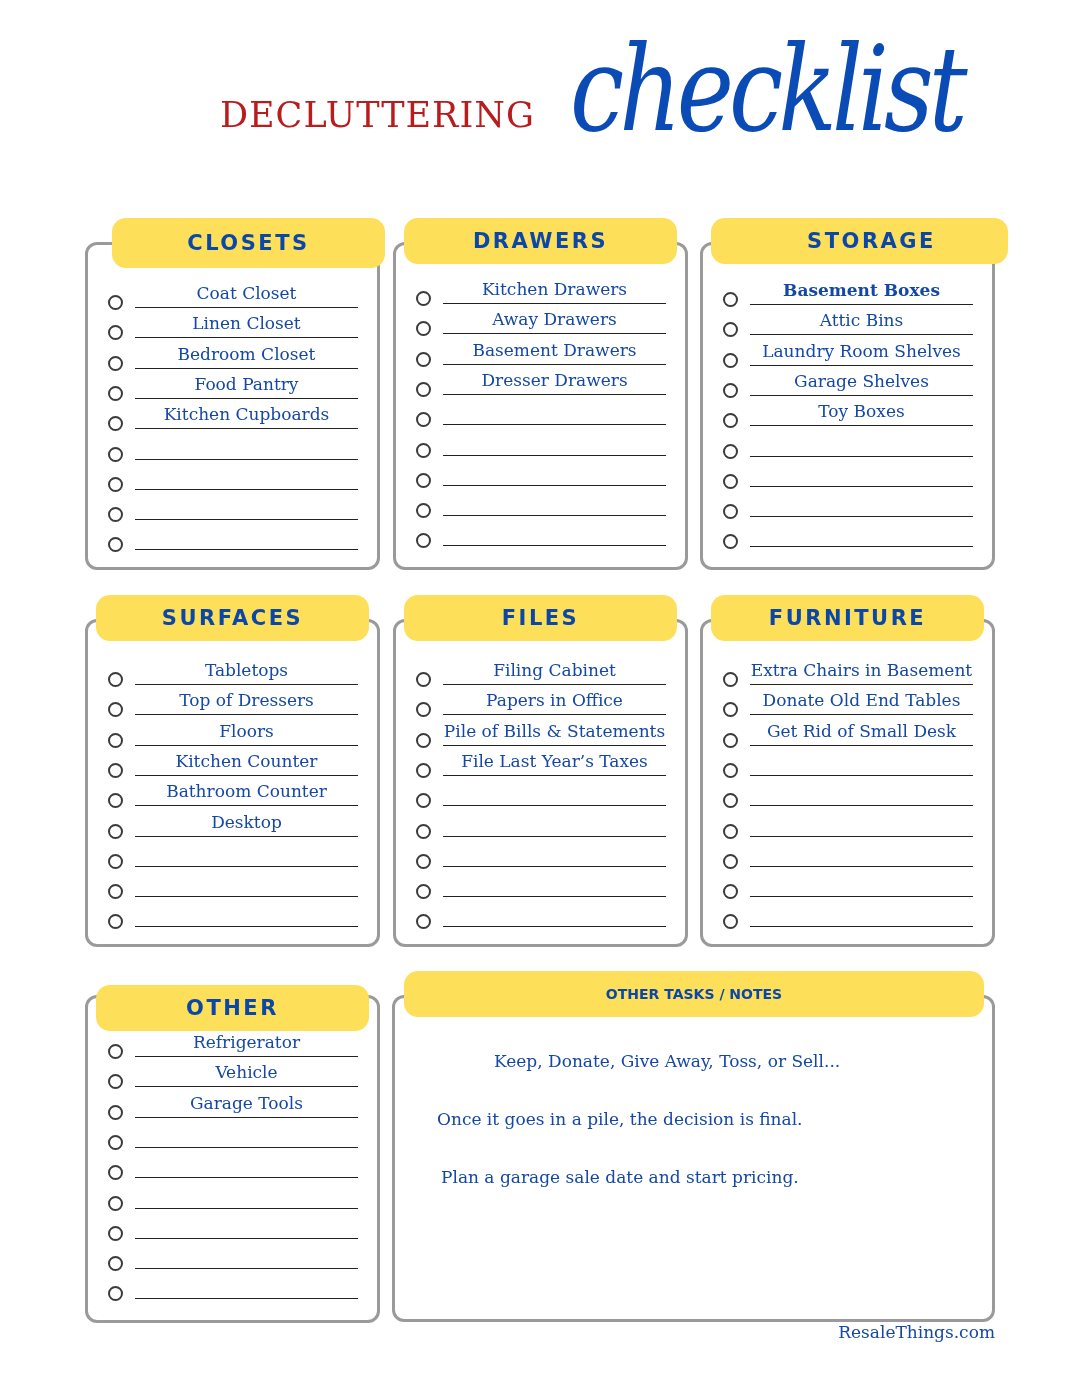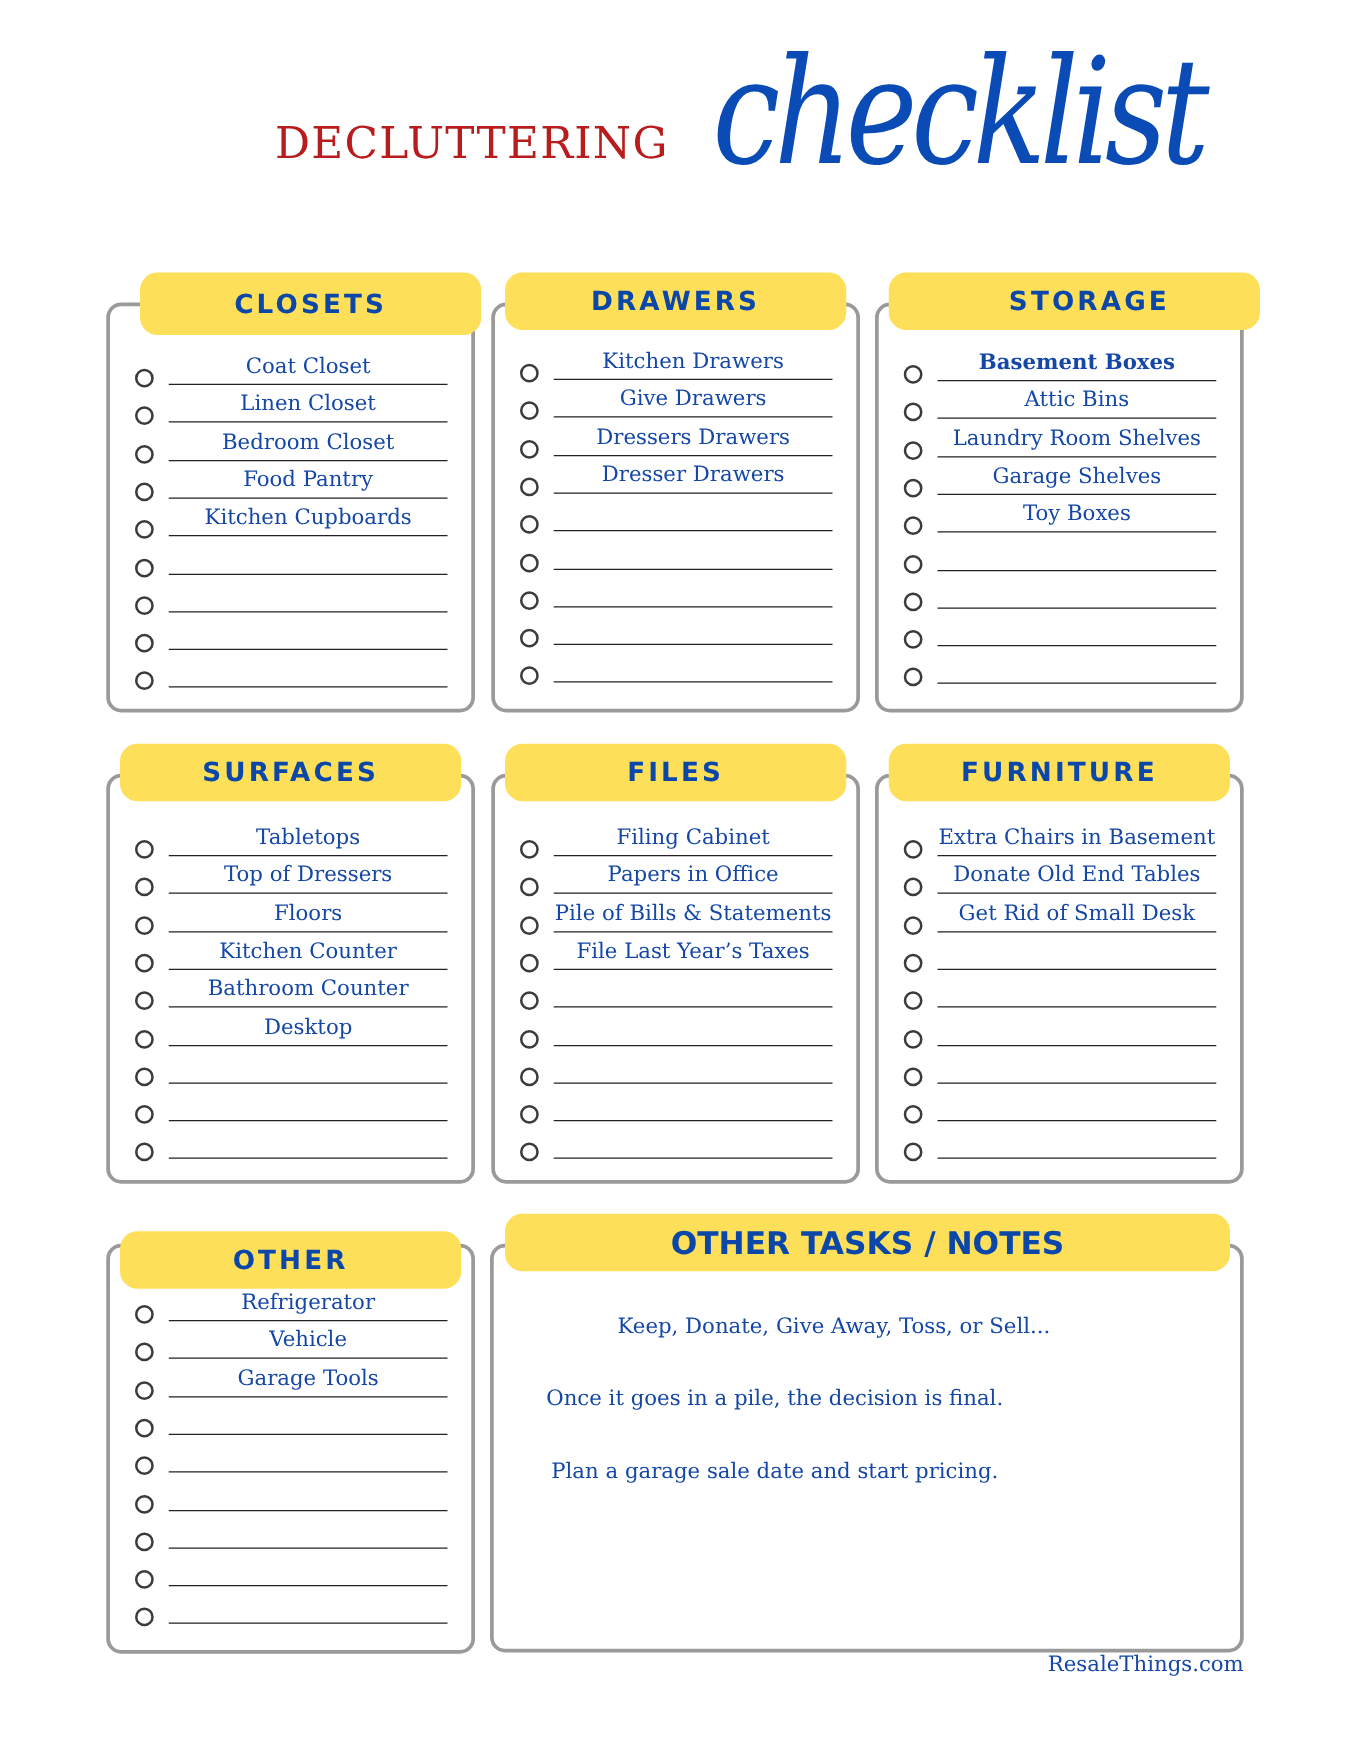--- a/index.html
+++ b/index.html
@@ -3,21 +3,21 @@
 <meta charset="utf-8">
 <style>
   html, body { margin: 0; padding: 0; background: #ffffff; }
   body { width: 1080px; height: 1397px; position: relative; overflow: hidden; font-family: "Liberation Serif", serif; }
   .title-wrap { position: absolute; left: 0; top: 0; width: 1080px; height: 200px; }
   .title-main { position: absolute; left: 220px; top: 95px; font-family: "DejaVu Serif", serif; font-size: 35px; letter-spacing: 1px; color: #b91c1c; font-weight: normal; }
   .title-script { position: absolute; left: 570px; top: 30px; font-family: "DejaVu Serif", serif; font-style: italic; font-size: 118px; color: #0a4bb5; letter-spacing: -6px; transform: scaleX(0.82); transform-origin: left top; line-height: 1; }
 
   .card { position: absolute; border: 3px solid #9a9a9a; border-radius: 12px; background: #fff; box-sizing: border-box; }
   .card-header { position: absolute; background: #fddf5a; border-radius: 14px; display: flex; align-items: center; justify-content: center; font-family: "DejaVu Sans", sans-serif; font-weight: bold; font-size: 21px; color: #0a47a9; letter-spacing: 2.5px; }
-  .card-header.notes { letter-spacing: 0; font-size: 25px; }
+  .card-header.notes { letter-spacing: 0; font-size: 14px; }
   .row { position: absolute; left: 0; width: 260px; height: 30px; }
   .bullet { position: absolute; left: 0; top: 15px; width: 11px; height: 11px; border: 2.5px solid #3b3b3b; border-radius: 50%; box-sizing: content-box; }
   .line { position: absolute; left: 27px; width: 223px; top: 27px; border-bottom: 1.8px solid #222; }
   .item-text { position: absolute; left: 27px; width: 223px; top: 3px; text-align: center; font-family: "DejaVu Serif", serif; font-size: 17px; color: #1447a6; white-space: nowrap; }
   .note { position: absolute; font-family: "DejaVu Serif", serif; font-size: 17px; color: #1447a6; white-space: nowrap; }
   .footer { position: absolute; right: 85px; top: 1322px; font-family: "DejaVu Serif", serif; font-size: 17px; color: #1447a6; }
 </style>
 </head>
 <body>
 
@@ -76,26 +76,26 @@
     </div>
     <div class="card" style="left: 393px; top: 242px; width: 295px; height: 328px;"></div>
     <div class="card-header" style="left: 404px; top: 218px; width: 273px; height: 46px;">DRAWERS</div>
     <div class="row" style="left: 416px; top: 276px;">
       <span class="bullet"></span>
       <span class="item-text">Kitchen Drawers</span>
       <span class="line"></span>
     </div>
     <div class="row" style="left: 416px; top: 306.3px;">
       <span class="bullet"></span>
-      <span class="item-text">Give Drawers</span>
+      <span class="item-text">Away Drawers</span>
       <span class="line"></span>
     </div>
     <div class="row" style="left: 416px; top: 336.6px;">
       <span class="bullet"></span>
-      <span class="item-text">Dressers Drawers</span>
+      <span class="item-text">Basement Drawers</span>
       <span class="line"></span>
     </div>
     <div class="row" style="left: 416px; top: 366.9px;">
       <span class="bullet"></span>
       <span class="item-text">Dresser Drawers</span>
       <span class="line"></span>
     </div>
     <div class="row" style="left: 416px; top: 397.2px;">
       <span class="bullet"></span>
       <span class="item-text"></span>

